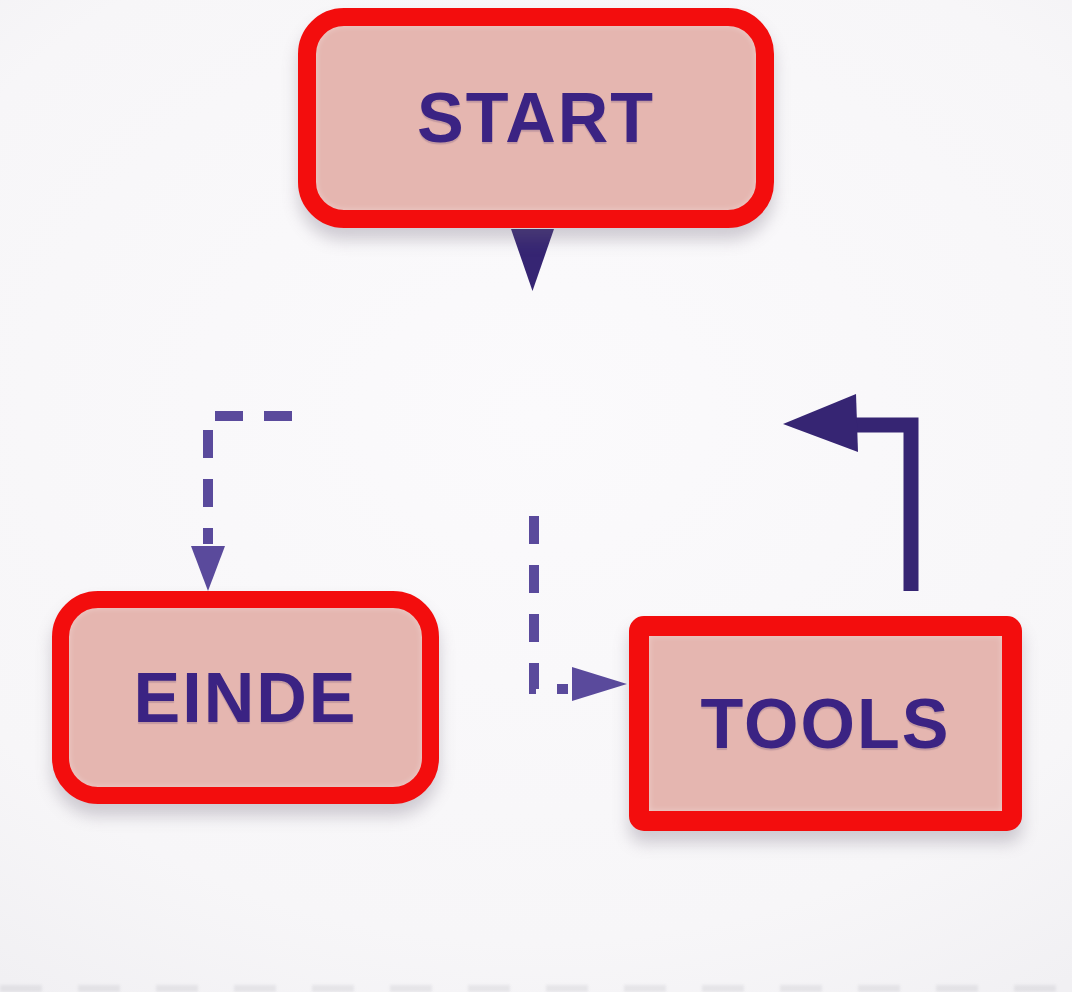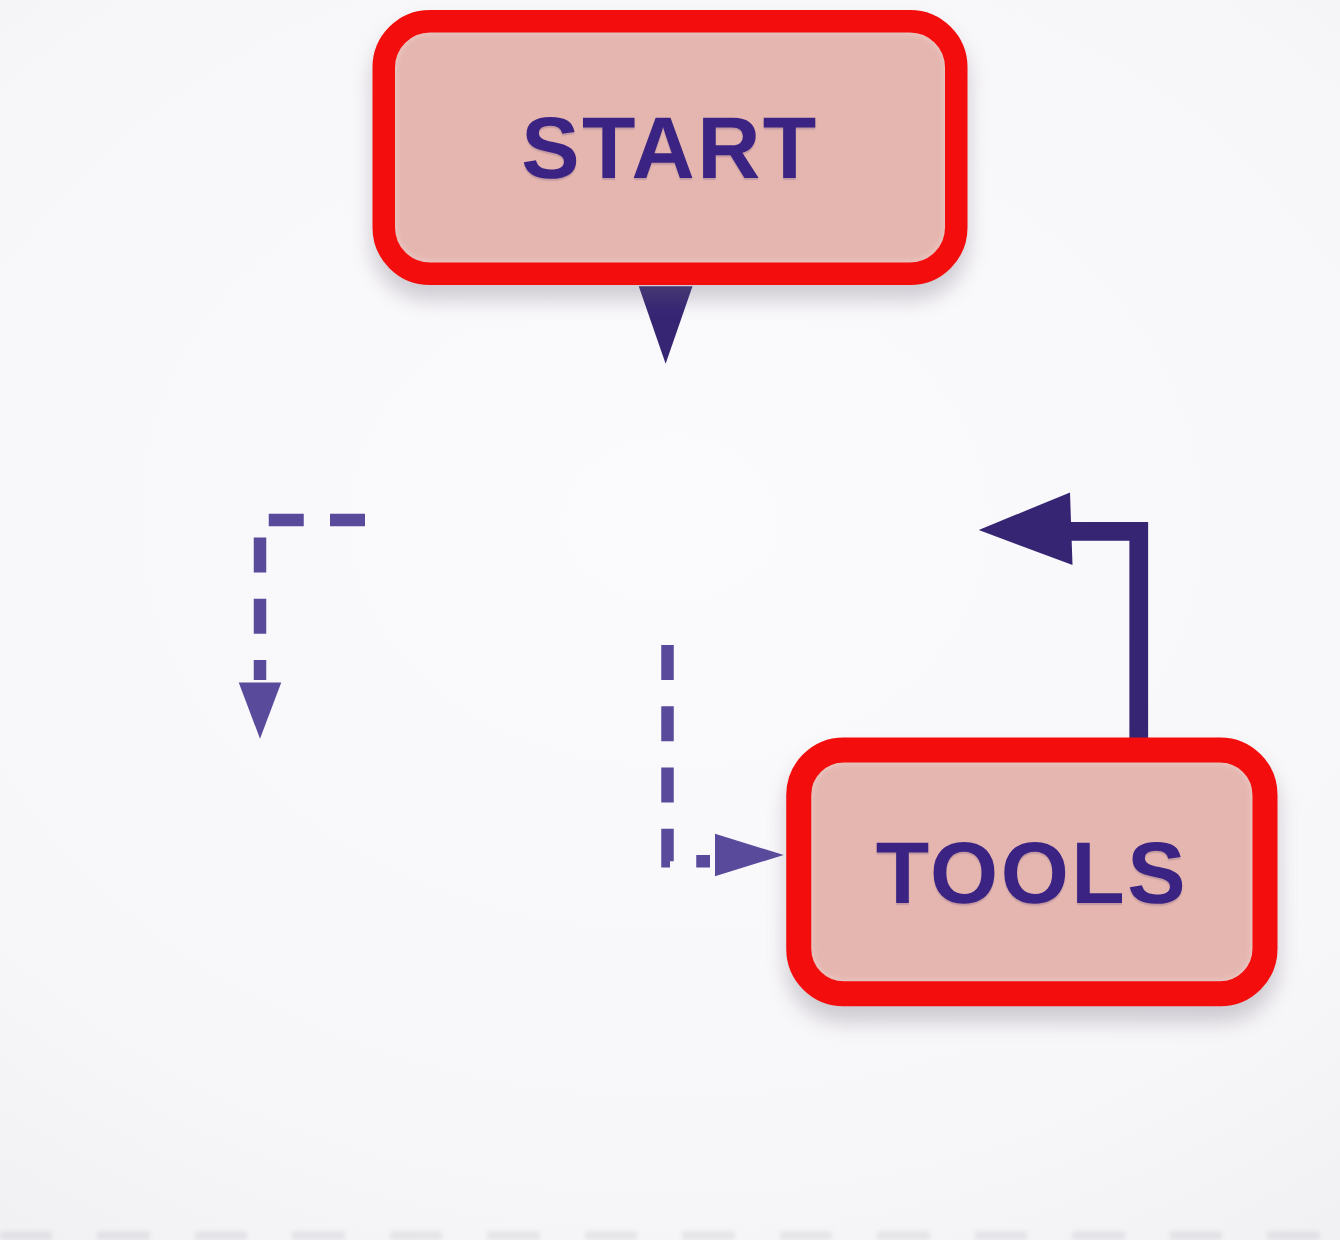--- a/index.html
+++ b/index.html
@@ -53,21 +53,21 @@
     color:var(--node-text);
     font-size:70px;
     font-weight:bold;
     letter-spacing:2px;
     text-shadow:0 2px 1px rgba(40,20,90,.18);
     user-select:none;
   }
   #node-start  { left:298px; top:8px;   width:476px; height:220px; }
   #node-chatbot{ left:292px; top:291px; width:489px; height:225px; border-width:25px; border-radius:52px; }
   #node-einde  { left:52px;  top:591px; width:387px; height:213px; border-width:17px; }
-  #node-tools  { left:629px; top:590px; width:393px; height:215px; border-width:20px; }
+  #node-tools  { left:629px; top:616px; width:393px; height:215px; border-width:20px;border-radius:15px; }
   .bottom-smudge{
     position:absolute;left:0;bottom:0;width:100%;height:7px;
     background:repeating-linear-gradient(90deg,
       rgba(70,70,85,.16) 0 42px, rgba(70,70,85,0) 42px 78px);
     filter:blur(1.5px);
     opacity:.55;
     z-index:0;
   }
 </style>
 </head>
@@ -89,18 +89,21 @@
 
     <path class="edge-solid" d="M 911 591 L 911 425 L 853 425"></path>
     <polygon class="head-solid" points="783,424 856,394 858,452"></polygon>
   </svg>
 
   <div class="node" id="node-start">
     <span class="node-label">START</span>
   </div>
 
 
+  <div class="node" id="node-einde">
+    <span class="node-label">EINDE</span>
+  </div>
 
   <div class="node" id="node-tools">
     <span class="node-label">TOOLS</span>
   </div>
 
 </div>
 
 </body></html>

